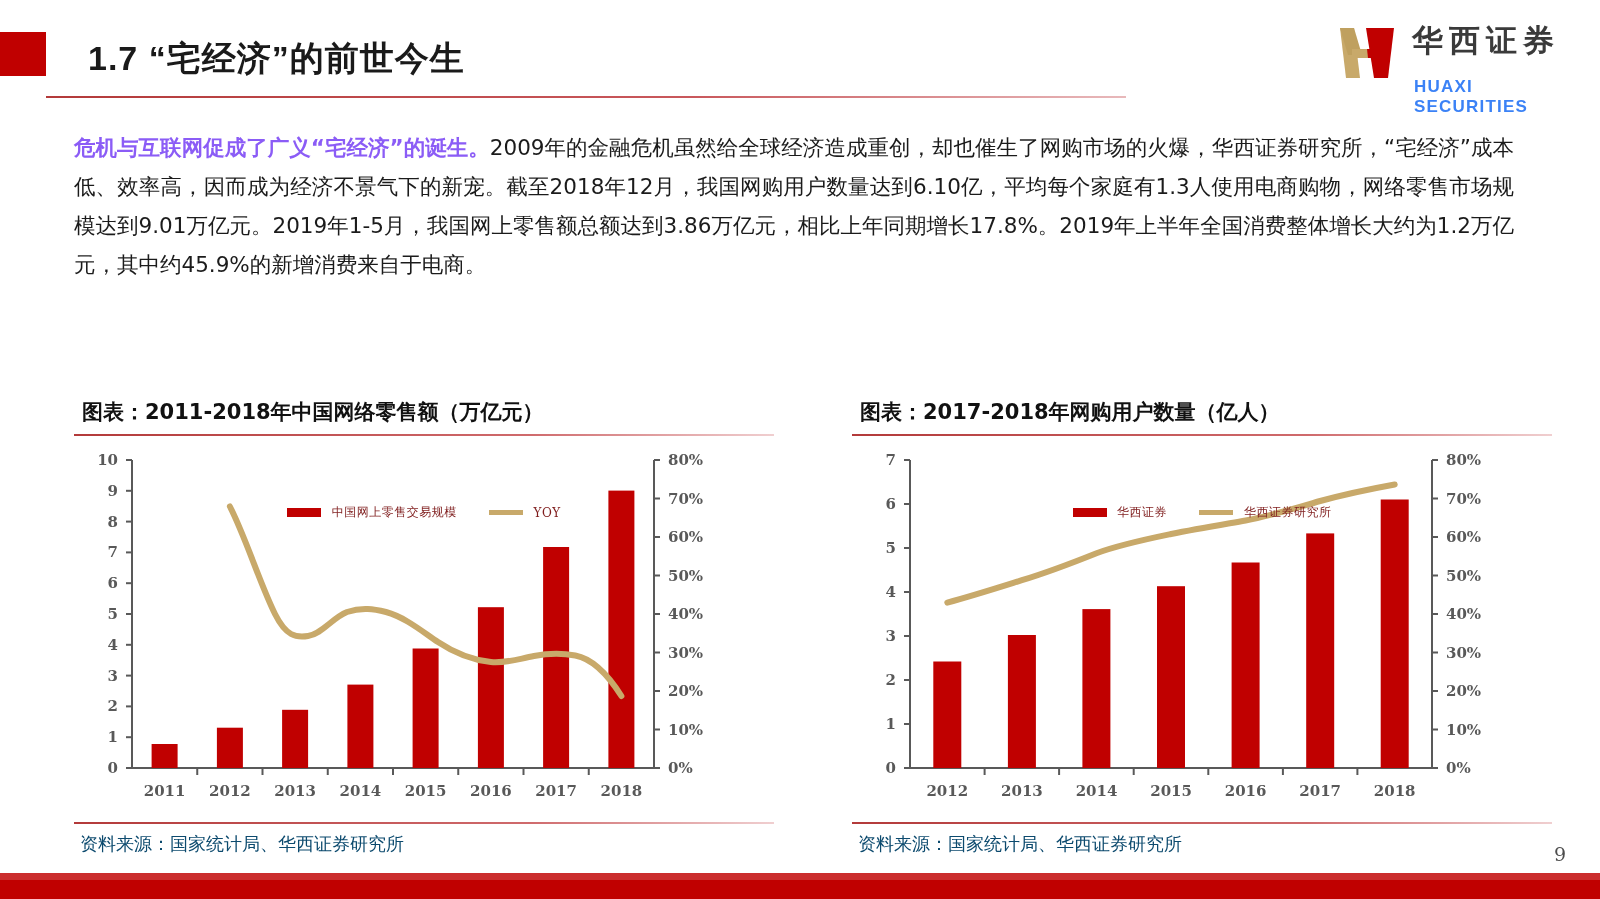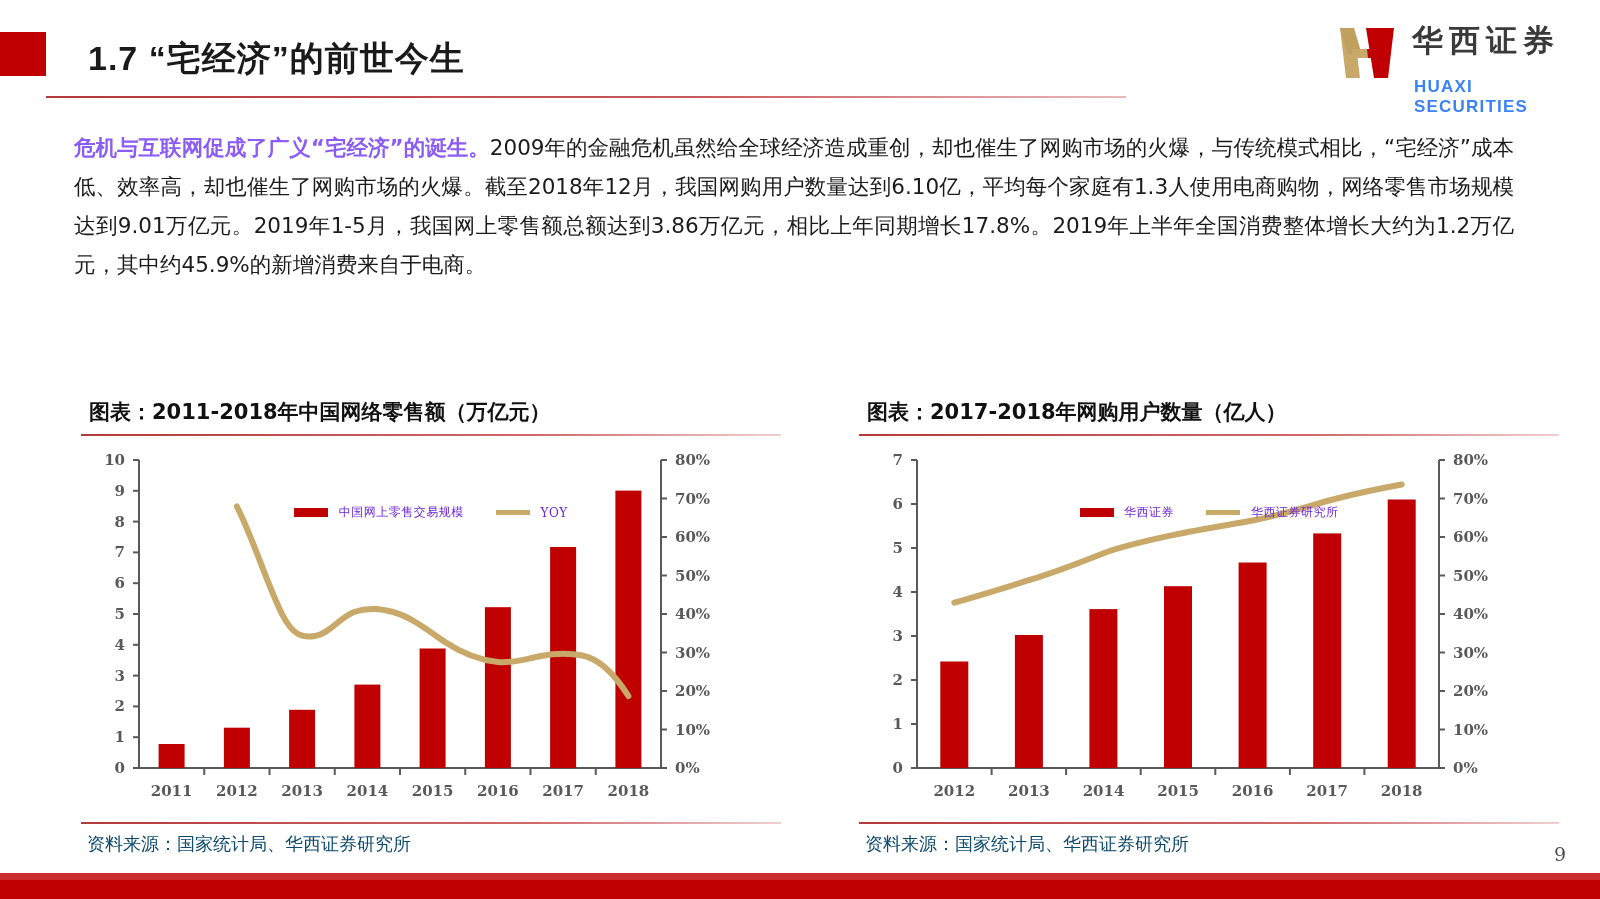--- a/index.html
+++ b/index.html
@@ -38,21 +38,21 @@
   
   .para{
     position:absolute;left:74px;top:128px;width:1440px;
     font-size:21.5px;line-height:39px;color:#1b1b1b;
     text-align:justify;text-justify:inter-ideograph;
     font-family:"DejaVu Sans","Liberation Sans",sans-serif;
   }
   .para .lead{color:#8b5cf6;font-weight:bold;}
 
   
-  .panel{position:absolute;top:398px;width:700px;height:470px;margin-left:7px;}
+  .panel{position:absolute;top:398px;width:700px;height:470px;}
   .panel-left{left:74px;}
   .panel-right{left:852px;}
   .panel-title{
     position:absolute;left:8px;top:0;
     font-size:21px;font-weight:bold;color:#111;
     font-family:"DejaVu Sans","Liberation Sans",sans-serif;white-space:nowrap;
   }
   .panel-rule{
     position:absolute;left:0;top:36px;width:700px;height:1.6px;
     background:linear-gradient(to right,#b33a3a 0%,#cf6a6c 65%,#f0cfd0 100%);
@@ -66,21 +66,21 @@
   .chart-area{position:absolute;left:0;top:48px;width:700px;height:372px;}
   .chart-svg{display:block;width:700px;height:372px;}
 
   
   .legend{position:absolute;top:56px;width:100%;text-align:center;pointer-events:none;}
   .legend-item{display:inline-block;margin:0 14px;vertical-align:middle;}
   .legend-swatch{display:inline-block;width:34px;height:9px;vertical-align:middle;margin-right:6px;}
   .legend-swatch.bar{background:#c00000;}
   .legend-swatch.line{background:#c8a96a;height:5px;}
   .legend-text{
-    display:inline-block;vertical-align:middle;font-size:12px;color:#6d28d9;
+    display:inline-block;vertical-align:middle;font-size:12px;color:#7f1d1d;
     font-family:"DejaVu Serif","Liberation Serif",serif;letter-spacing:.5px;
   }
 
   
   .footer-bar{position:absolute;left:0;bottom:0;width:1600px;height:26px;background:#c00000;}
   .footer-bar:after{
     content:"";position:absolute;left:0;top:0;width:100%;height:7px;
     background:rgba(255,255,255,.18);
   }
   .page-no{
@@ -111,21 +111,21 @@
       <path d="M30 6 L44 6 L52 56 L38 56 Z" fill="#c00000"></path>
       <rect x="16" y="27" width="30" height="9" fill="#c8a96a"></rect>
       <path d="M16 27 L46 27 L46 36 L16 36 Z" fill="#c8a96a"></path>
       <path d="M31 27 L46 27 L46 36 L32 36 Z" fill="#c00000"></path>
     </svg>
     <div class="logo-cn">华西证券</div>
     <div class="logo-en">HUAXI SECURITIES</div>
   </div>
 
   <div class="para">
-    <span class="lead">危机与互联网促成了广义“宅经济”的诞生。</span><span>2009年的金融危机虽然给全球经济造成重创，却也催生了网购市场的火爆，与传统模式相比，“宅经济”成本低、效率高，却也催生了网购市场的火爆。截至2018年12月，我国网购用户数量达到6.10亿，平均每个家庭有1.3人使用电商购物，网络零售市场规模达到9.01万亿元。2019年1-5月，我国网上零售额总额达到3.86万亿元，相比上年同期增长17.8%。2019年上半年全国消费整体增长大约为1.2万亿元，其中约45.9%的新增消费来自于电商。</span>
+    <span class="lead">危机与互联网促成了广义“宅经济”的诞生。</span><span>2009年的金融危机虽然给全球经济造成重创，却也催生了网购市场的火爆，华西证券研究所，“宅经济”成本低、效率高，因而成为经济不景气下的新宠。截至2018年12月，我国网购用户数量达到6.10亿，平均每个家庭有1.3人使用电商购物，网络零售市场规模达到9.01万亿元。2019年1-5月，我国网上零售额总额达到3.86万亿元，相比上年同期增长17.8%。2019年上半年全国消费整体增长大约为1.2万亿元，其中约45.9%的新增消费来自于电商。</span>
   </div>
 
   <div class="panel panel-left">
     <div class="panel-title">图表：2011-2018年中国网络零售额（万亿元）</div>
     <div class="panel-rule"></div>
 
     <div class="chart-area">
       <svg class="chart-svg" viewBox="0 0 700 372">
 
         <line x1="58" y1="14" x2="58" y2="322" stroke="#595959" stroke-width="2"></line>

